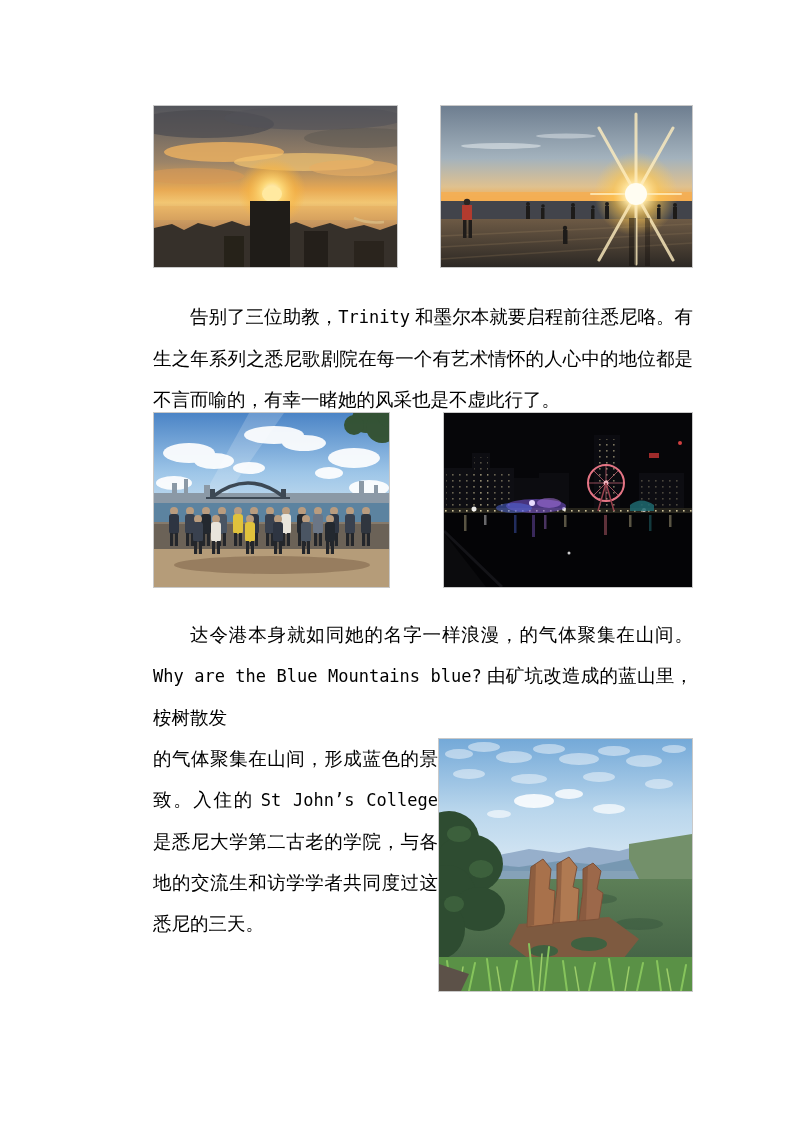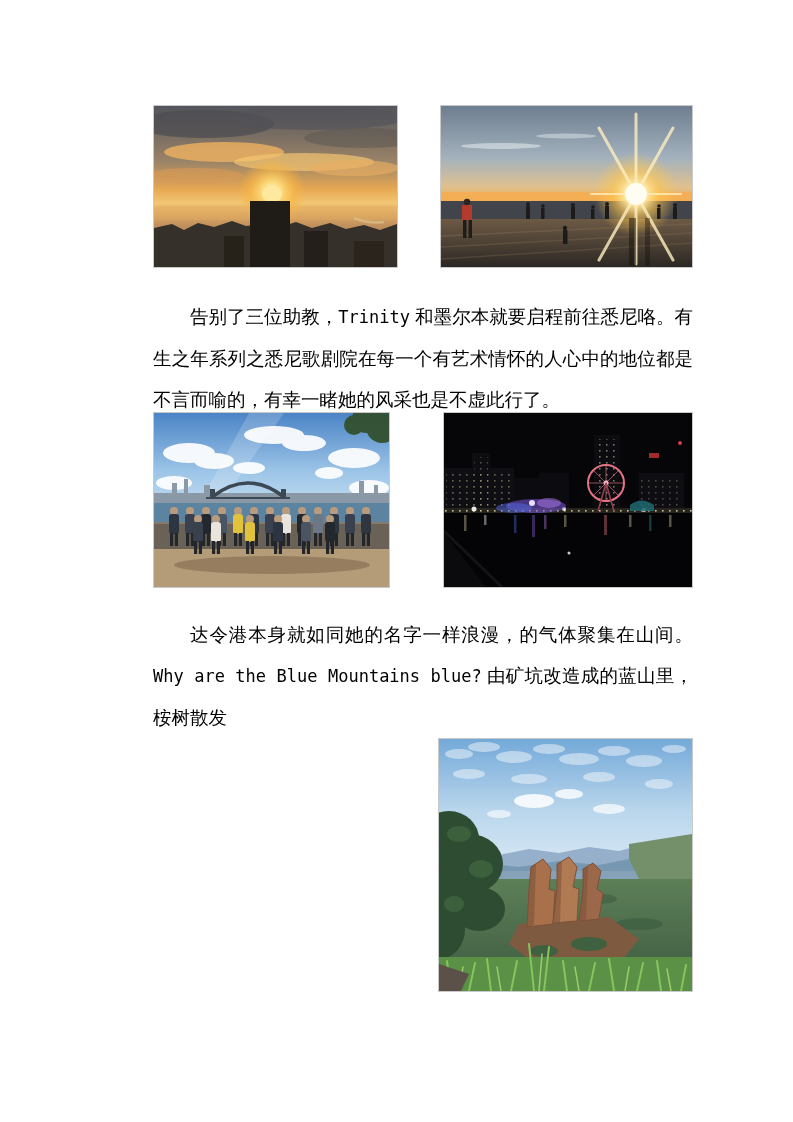--- a/index.html
+++ b/index.html
@@ -373,16 +373,19 @@
             <line x1="20" y1="252" x2="24" y2="228"></line>
               <line x1="62" y1="252" x2="58" y2="228"></line>
             <line x1="100" y1="252" x2="103" y2="215"></line>
               <line x1="140" y1="252" x2="136" y2="228"></line>
             <line x1="186" y1="252" x2="190" y2="228"></line>
               <line x1="232" y1="252" x2="228" y2="230"></line>
           </g>
           <polygon points="0,225 30,235 22,252 0,252" fill="#5c5148"></polygon>
         </svg>
       </figure>
+      <p class="para">
+        <span>的气体聚集在山间，形成蓝色的景致。入住的 </span><span class="latin">St John’s College</span><span> 是悉尼大学第二古老的学院，与各地的交流生和访学学者共同度过这悉尼的三天。</span>
+      </p>
     </div>
 
   </div>
 </div>
 
 </body></html>

